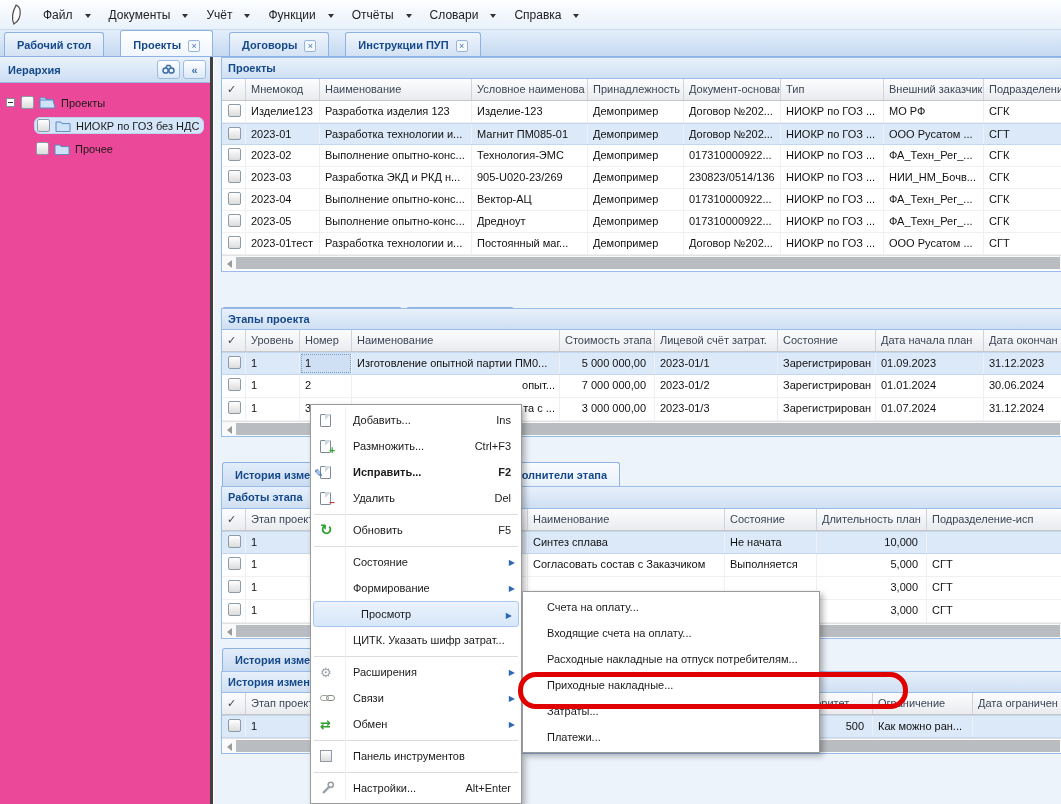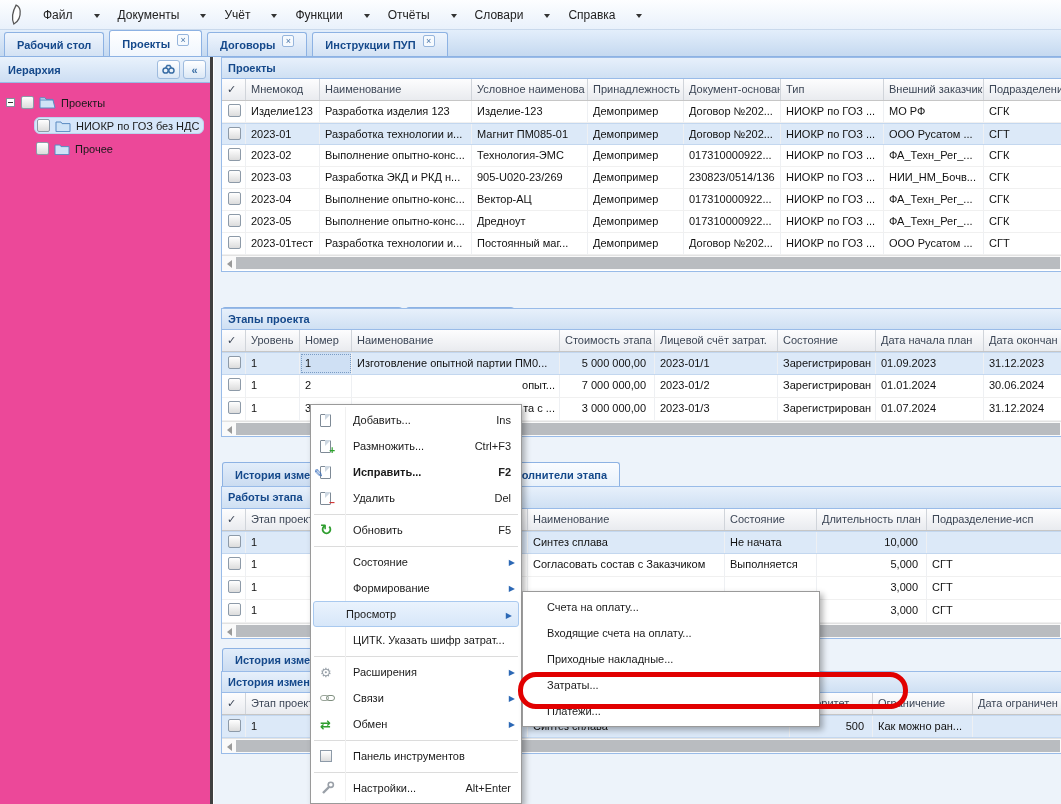--- a/index.html
+++ b/index.html
@@ -4,31 +4,31 @@
 <style>
   * { box-sizing: border-box; margin:0; padding:0; }
   html,body { width:1061px; height:804px; overflow:hidden; background:#fff;
     font-family:"Liberation Sans","DejaVu Sans",sans-serif; font-size:11px; color:#1a1a1a; }
   .abs { position:absolute; }
 
   
   #menubar { left:0; top:0; width:1061px; height:30px;
     background:linear-gradient(#fdfeff,#e9f1fb); border-bottom:1px solid #c9d9ec;
     display:flex; align-items:center; padding-left:6px; }
-  .mbar-item { padding:4px 9px; color:#222; font-size:12px; cursor:default; display:flex; align-items:center; gap:21px;}
+  .mbar-item { padding:4px 9px; color:#222; font-size:12px; cursor:default; display:flex; align-items:center; gap:12px;}
   .caret { width:0; height:0; border-left:3px solid transparent; border-right:3px solid transparent; border-top:4px solid #333; margin-top:2px;}
   #logo { width:18px; height:22px; margin:0 8px 0 2px; }
 
   
   #tabstrip { left:0; top:30px; width:1061px; height:27px;
     background:linear-gradient(#e3eefb,#c5d9f0); border-bottom:1px solid #8db2e3;
     display:flex; align-items:flex-end; padding-left:4px; }
-  .tab { height:24px; line-height:22px; padding:0 12px; margin-right:5px;
+  .tab { height:24px; line-height:22px; padding:0 12px; margin-right:16px;
     border:1px solid #8db2e3; border-bottom:none; border-radius:3px 3px 0 0;
-    background:linear-gradient(#eff5fd,#d3e2f4); color:#15498B; font-weight:bold; display:flex; align-items:center;}
+    background:linear-gradient(#eff5fd,#d3e2f4); color:#15498B; font-weight:bold; display:flex; align-items:flex-end;}
   .tab.on { background:linear-gradient(#ffffff,#f0f6fd); height:26px; }
   .tclose { display:inline-block; width:12px; height:12px; line-height:10px; text-align:center;
     border:1px solid #96b5dc; border-radius:2px; background:#f6fafe; color:#4a76a8;
     font-size:9px; font-weight:normal; margin-left:7px; transform:translateY(-4px); }
 
   
   #sidebar { left:0; top:57px; width:213px; height:747px; background:#ec4899; border-right:3px solid #404040; }
   #sb-head { height:26px; background:linear-gradient(#e9f2fc,#cddef3); border-bottom:1px solid #99bbe8;
     display:flex; align-items:center; padding:0 4px 0 8px; }
   #sb-title { color:#15498B; font-weight:bold; flex:1; }
@@ -96,21 +96,21 @@
   
   .menu { position:absolute; background:#fff; border:1px solid #9a9a9a;
     box-shadow:3px 3px 6px rgba(0,0,0,.3); padding:2px 0; z-index:50;margin-top:20px; }
   #ctxmenu { left:310px; top:384px; width:212px; }
   #ctxmenu::before { content:''; position:absolute; left:34px; top:2px; bottom:2px; border-left:1px solid #f0f0f0; }
   .mi { position:relative; height:26px; display:flex; align-items:center; padding-left:42px; padding-right:10px; }
   .mi .lbl { flex:1; white-space:nowrap; overflow:hidden; }
   .mi .key { margin-left:8px; color:#222; }
   .mi.bold .lbl, .mi.bold .key { font-weight:bold; }
   .mi.hl { background:linear-gradient(#eaf3fd,#d7e7f9); border:1px solid #a9c9ef; border-radius:3px;
-    margin:0 2px; padding-left:32px; }
+    margin:0 2px; padding-left:47px; }
   .mi-arrow { position:absolute; right:6px; top:9px; font-size:8px; color:#2c68b5; }
   .msep { height:1px; background:#dcdcdc; margin:3px 3px 2px 3px; }
   .mi-ic { position:absolute; left:9px; top:5px; width:18px; height:16px; display:flex; align-items:center; }
 
   .i-page { position:relative; width:11px; height:13px; background:#fff; border:1px solid #7e8a96; border-radius:1px; }
   .i-page::before { content:''; position:absolute; right:-1px; top:-1px;
     border:3px solid; border-color:#cdd7e1 transparent transparent #cdd7e1; }
   .pbadge { position:absolute; right:-5px; bottom:-4px; font-weight:bold; font-size:10px; line-height:10px; }
   .plus{ color:#2aa12a; } .minus{ color:#d23030; }
   .pencil { position:absolute; left:-7px; top:0; color:#3a6fbd; font-size:11px; }
@@ -594,18 +594,19 @@
         </svg>
     </span>
     <span class="lbl">Настройки...</span>
       <span class="key">Alt+Enter</span>
   </div>
 </div>
 
 <div id="viewsub" class="menu">
   <div class="smi">Счета на оплату...</div>
   <div class="smi">Входящие счета на оплату...</div>
+  <div class="smi">Расходные накладные на отпуск потребителям...</div>
   <div class="smi">Приходные накладные...</div>
   <div class="smi">Затраты...</div>
   <div class="smi">Платежи...</div>
 </div>
 
 <div id="red-annotation"></div>
 
 </body></html>

